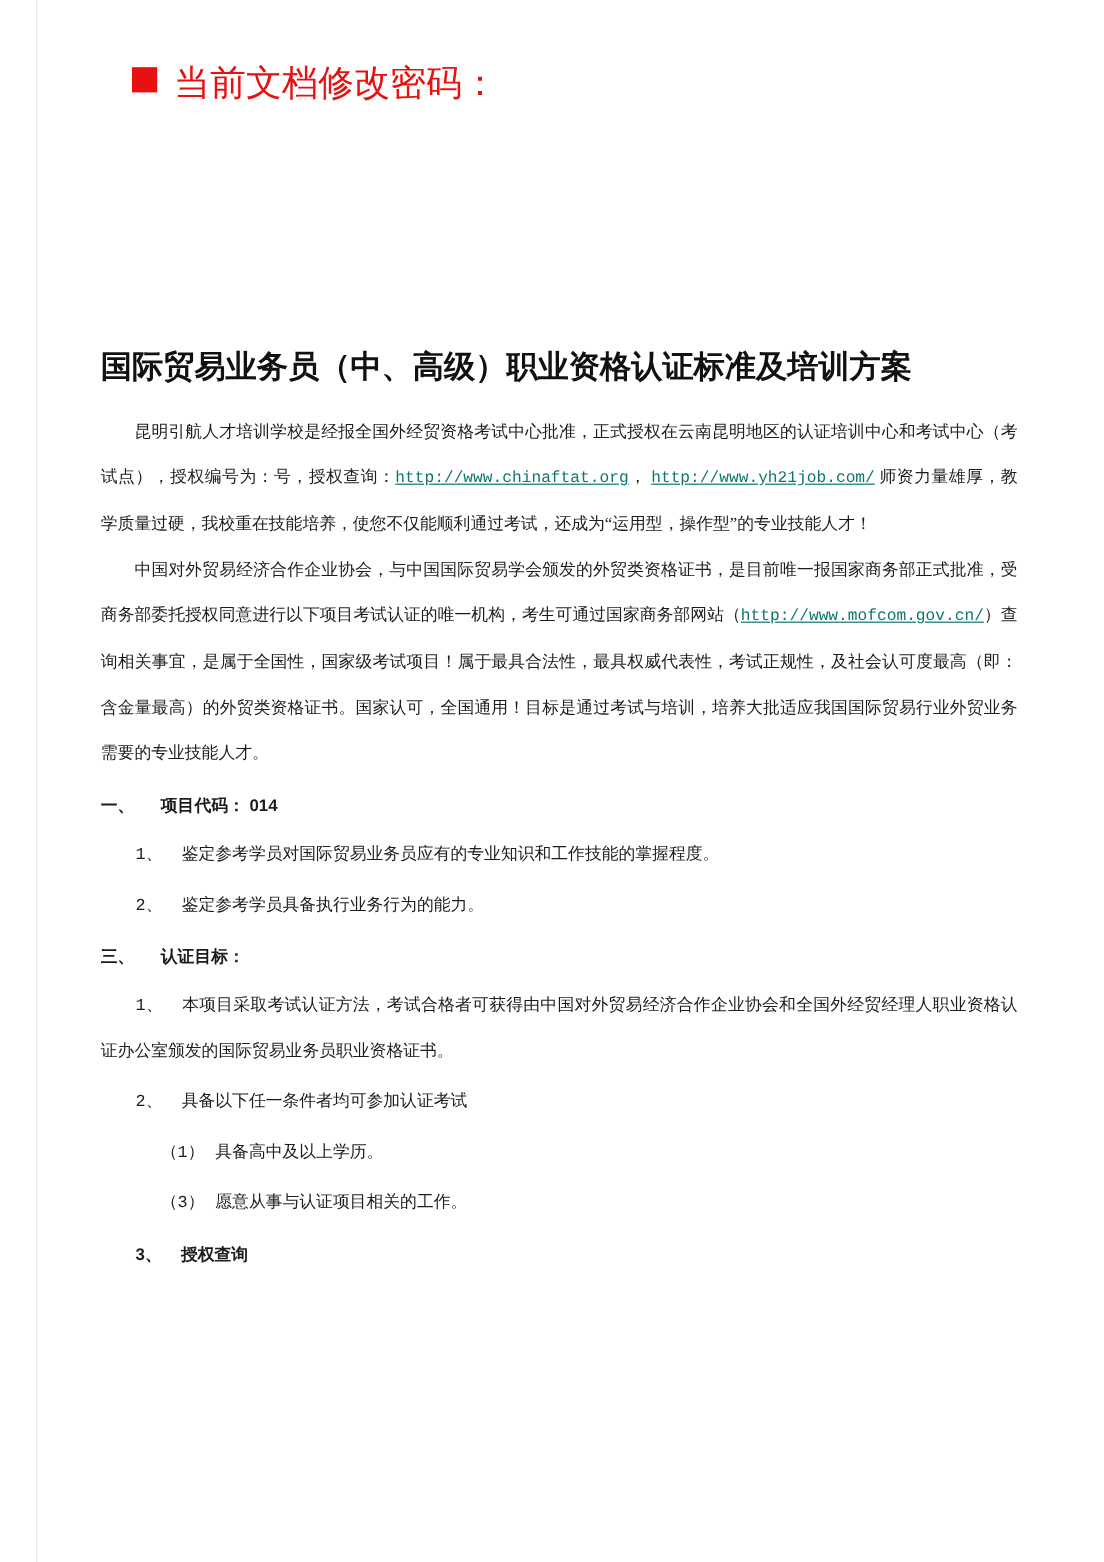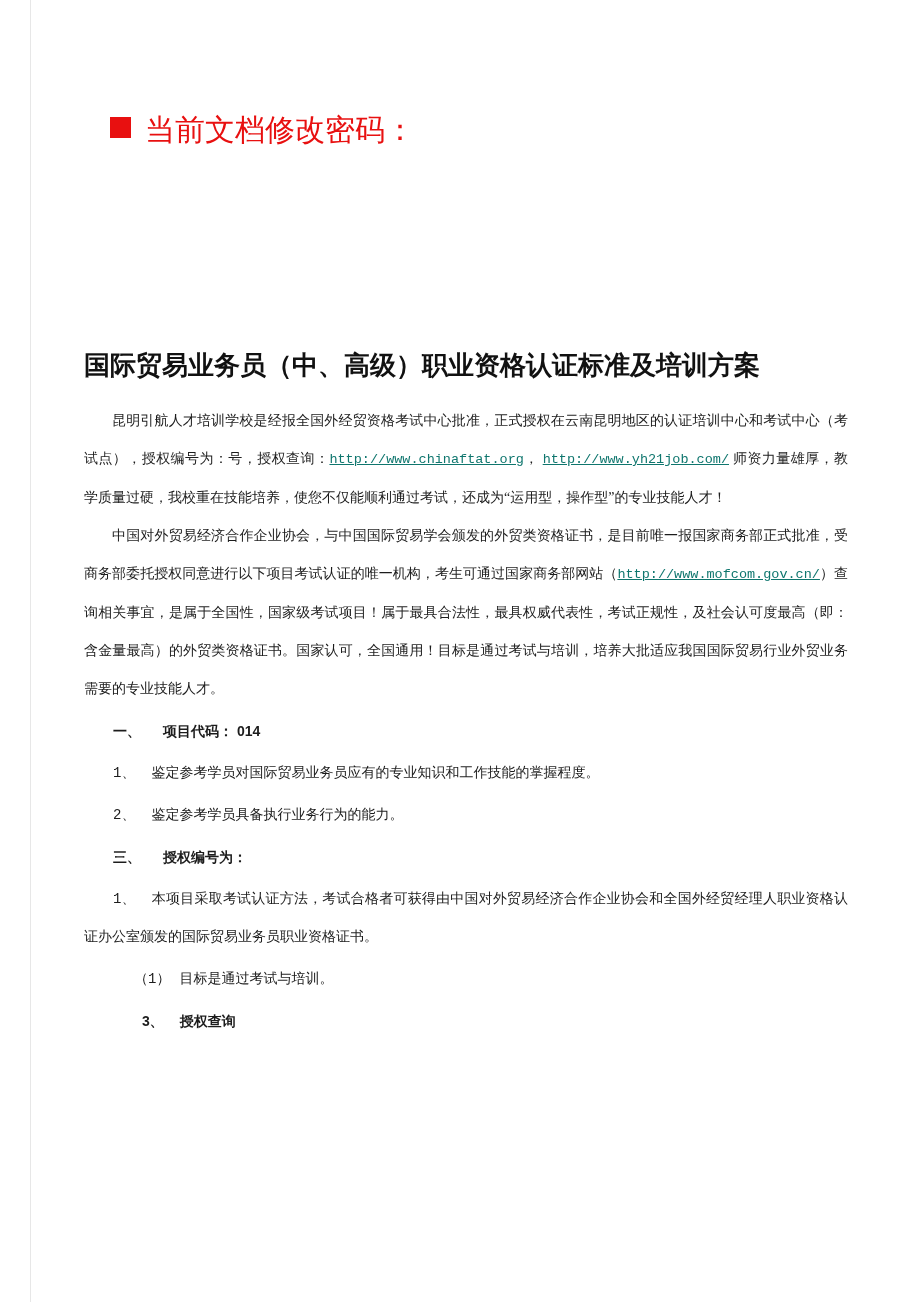--- a/index.html
+++ b/index.html
@@ -14,21 +14,21 @@
     font-family: "Liberation Serif", "DejaVu Serif", serif;
     color: #1c1c1c;
   }
   .edge-rule {
     position: absolute;
     left: 30px; top: 0; bottom: 0;
     width: 1px;
     background: #e7e7e7;
   }
   .pw-notice {
-    padding-top: 112px;
+    padding-top: 52px;
     margin-left: 26px;
     font-size: 30px;
     line-height: 36px;
     color: #e81010;
     white-space: nowrap;
   }
   .pw-bullet {
     display: inline-block;
     width: 21px; height: 21px;
     background: #e81010;
@@ -62,21 +62,20 @@
   .li {
     font-size: 14px;
     line-height: 38px;
     text-align: justify;
     margin-top: 4px;
     font-family: Liberation Mono, monospace;
   }
   .li.bold {
     font-weight: 700;
     font-family: "Liberation Sans", "DejaVu Sans", sans-serif;
-    margin-left: 29px;
   }
   .li.lvl1 { text-indent: 0; }
   .li.lvl1 .num { margin-right: 22px; }
   .li.lvl2 { text-indent: 29px; }
   .li.lvl2 .num { margin-right: 16px; }
   .li.lvl3 { text-indent: 50px; }
   .li.lvl3 .num { margin-right: 9px; }
 </style>
 </head>
 <body>
@@ -92,18 +91,20 @@
 
   <div class="body-text" id="paragraphs">
       <div class="para"><span>昆明引航人才培训学校是经报全国外经贸资格考试中心批准，正式授权在云南昆明地区的认证培训中心和考试中心（考试点），授权编号为：号，授权查询：</span><a class="link" href="#">http://www.chinaftat.org</a><span>，  </span><a class="link" href="#">http://www.yh21job.com/</a><span> 师资力量雄厚，教学质量过硬，我校重在技能培养，使您不仅能顺利通过考试，还成为“运用型，操作型”的专业技能人才！</span></div>
       <div class="para"><span>中国对外贸易经济合作企业协会，与中国国际贸易学会颁发的外贸类资格证书，是目前唯一报国家商务部正式批准，受商务部委托授权同意进行以下项目考试认证的唯一机构，考生可通过国家商务部网站（</span><a class="link" href="#">http://www.mofcom.gov.cn/</a><span>）查询相关事宜，是属于全国性，国家级考试项目！属于最具合法性，最具权威代表性，考试正规性，及社会认可度最高（即：含金量最高）的外贸类资格证书。国家认可，全国通用！目标是通过考试与培训，培养大批适应我国国际贸易行业外贸业务需要的专业技能人才。</span></div>
     </div>
 
   <div class="outline" id="outline">
       <div class="li lvl1 bold"><span class="num">一、</span><span class="txt">项目代码： 014</span></div>
       <div class="li lvl2"><span class="num">1、</span><span class="txt">鉴定参考学员对国际贸易业务员应有的专业知识和工作技能的掌握程度。</span></div>
       <div class="li lvl2"><span class="num">2、</span><span class="txt">鉴定参考学员具备执行业务行为的能力。</span></div>
-      <div class="li lvl1 bold"><span class="num">三、</span><span class="txt">授权编号为：</span></div>
+      <div class="li lvl1 bold"><span class="num">三、</span><span class="txt">认证目标：</span></div>
       <div class="li lvl2"><span class="num">1、</span><span class="txt">本项目采取考试认证方法，考试合格者可获得由中国对外贸易经济合作企业协会和全国外经贸经理人职业资格认证办公室颁发的国际贸易业务员职业资格证书。</span></div>
-      <div class="li lvl3"><span class="num">（1）</span><span class="txt">目标是通过考试与培训。</span></div>
+      <div class="li lvl2"><span class="num">2、</span><span class="txt">具备以下任一条件者均可参加认证考试</span></div>
+      <div class="li lvl3"><span class="num">（1）</span><span class="txt">具备高中及以上学历。</span></div>
+      <div class="li lvl3"><span class="num">（3）</span><span class="txt">愿意从事与认证项目相关的工作。</span></div>
       <div class="li lvl2 bold"><span class="num">3、</span><span class="txt">授权查询</span></div>
     </div>
 </div>
 
 </body></html>

